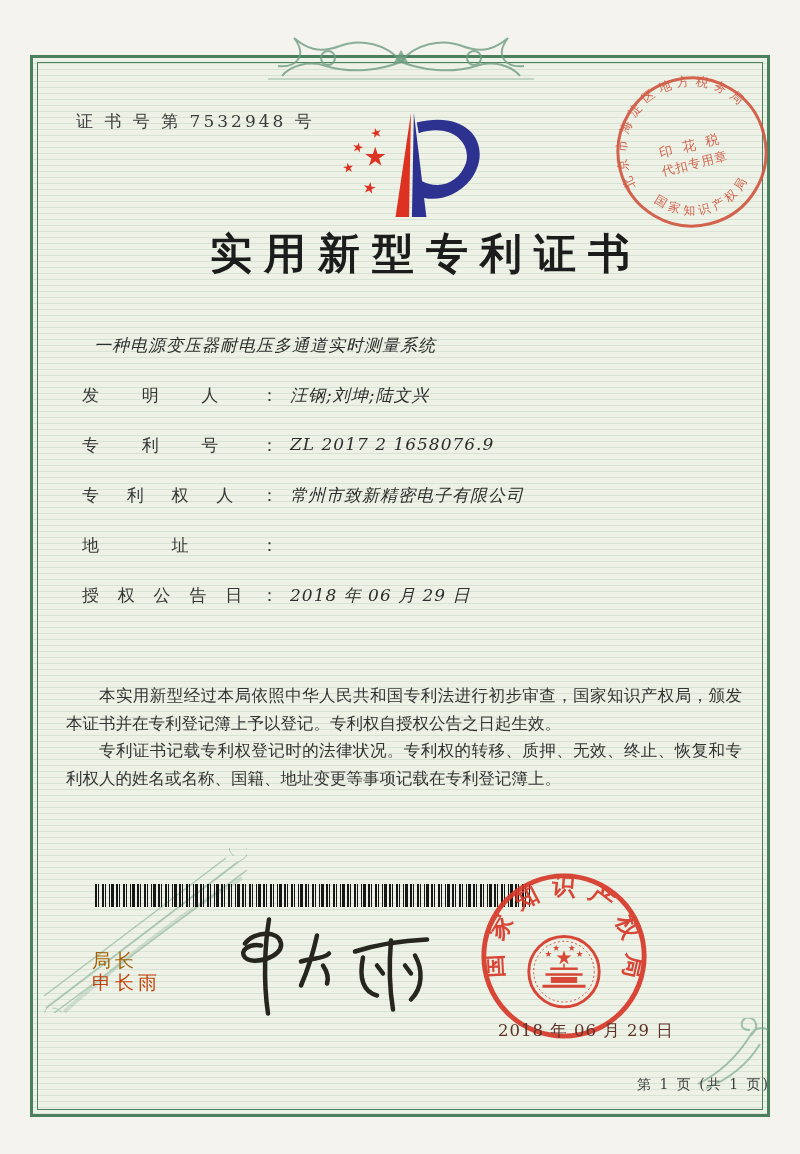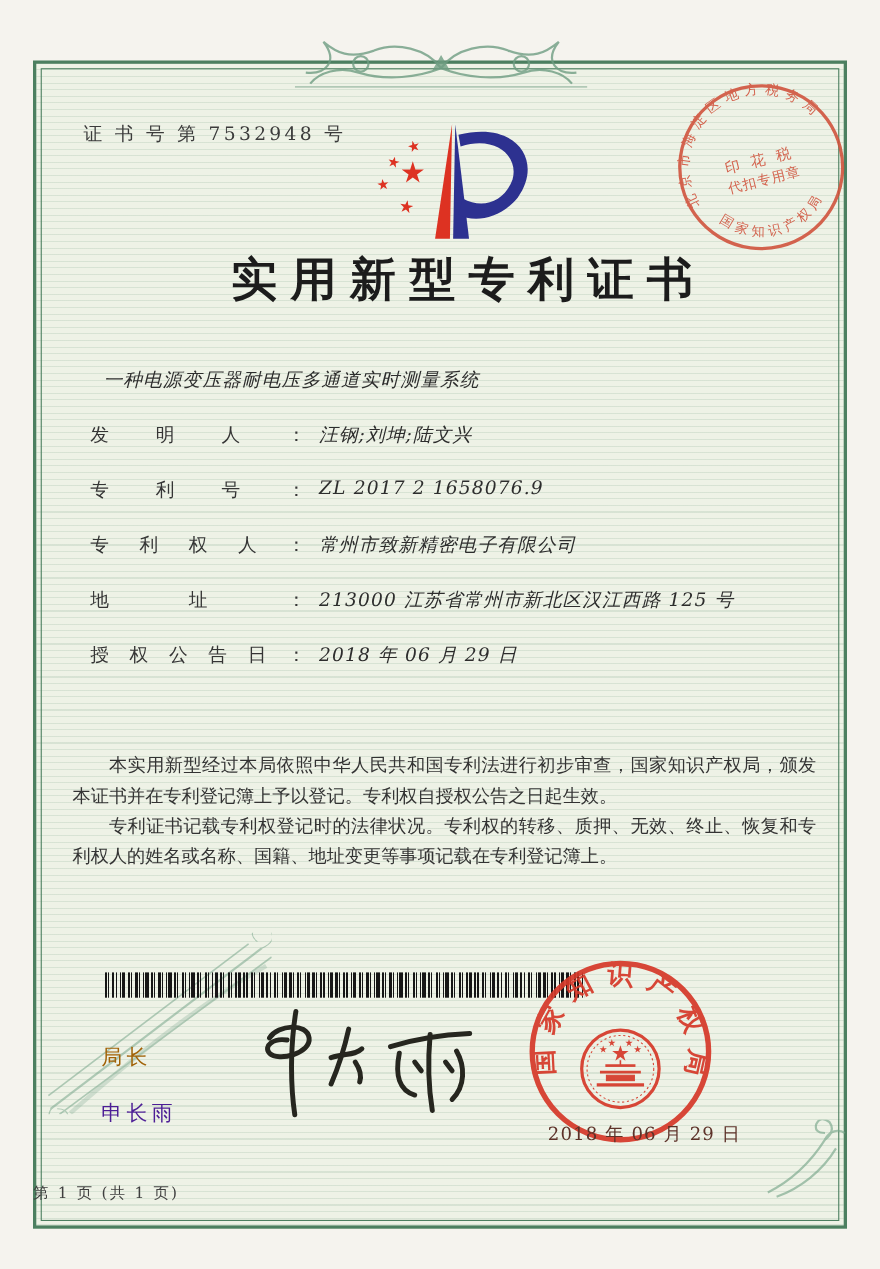--- a/index.html
+++ b/index.html
@@ -58,29 +58,29 @@
     background:repeating-linear-gradient(90deg,
       #161616 0 2px,transparent 2px 3px,
       #161616 3px 4px,transparent 4px 7px,
       #161616 7px 9px,transparent 9px 10px,
       #161616 10px 11px,transparent 11px 14px,
       #161616 14px 15px,transparent 15px 16px,
       #161616 16px 19px,transparent 19px 21px);
   }
   
   .officer-title{position:absolute;left:92px;top:948px;font-size:19px;letter-spacing:4px;color:#a16207;}
-  .officer-name{position:absolute;left:92px;top:999px;font-size:19px;letter-spacing:4px;color:#4c1d95;}
+  .officer-name{position:absolute;left:92px;top:970px;font-size:19px;letter-spacing:4px;color:#c2410c;}
   .signature{position:absolute;left:205px;top:912px;width:240px;height:108px;}
   
   .seal{position:absolute;left:476px;top:868px;width:176px;height:176px;opacity:.93;}
   .seal-date{
     position:absolute;left:498px;top:1020px;font-size:16.5px;letter-spacing:1px;color:#5c3128;
   }
   .footer{
-    position:absolute;left:30px;top:1076px;width:740px;text-align:left;
+    position:absolute;left:30px;top:1076px;width:740px;text-align:right;
     font-size:14px;letter-spacing:2px;color:#3f3f3f;
   }
   svg text{font-family:"DejaVu Serif","Liberation Serif",serif;}
 </style>
 </head>
 <body>
 
 <div class="page">
 
   <div class="frame"></div>
@@ -164,21 +164,20 @@
     <div class="frow">
       <span class="flabel">专利号：</span>
       <span class="fvalue">ZL 2017 2 1658076.9</span>
     </div>
     <div class="frow">
       <span class="flabel">专利权人：</span>
       <span class="fvalue">常州市致新精密电子有限公司</span>
     </div>
     <div class="frow">
       <span class="flabel">地址：</span>
-      <span class="fvalue">213000 江苏省常州市新北区汉江西路 125 号</span>
     </div>
     <div class="frow">
       <span class="flabel">授权公告日：</span>
       <span class="fvalue">2018 年 06 月 29 日</span>
     </div>
   </div>
 
   <div class="paras">
     <p>本实用新型经过本局依照中华人民共和国专利法进行初步审查，国家知识产权局，颁发本证书并在专利登记簿上予以登记。专利权自授权公告之日起生效。</p>
     <p>专利证书记载专利权登记时的法律状况。专利权的转移、质押、无效、终止、恢复和专利权人的姓名或名称、国籍、地址变更等事项记载在专利登记簿上。</p>

